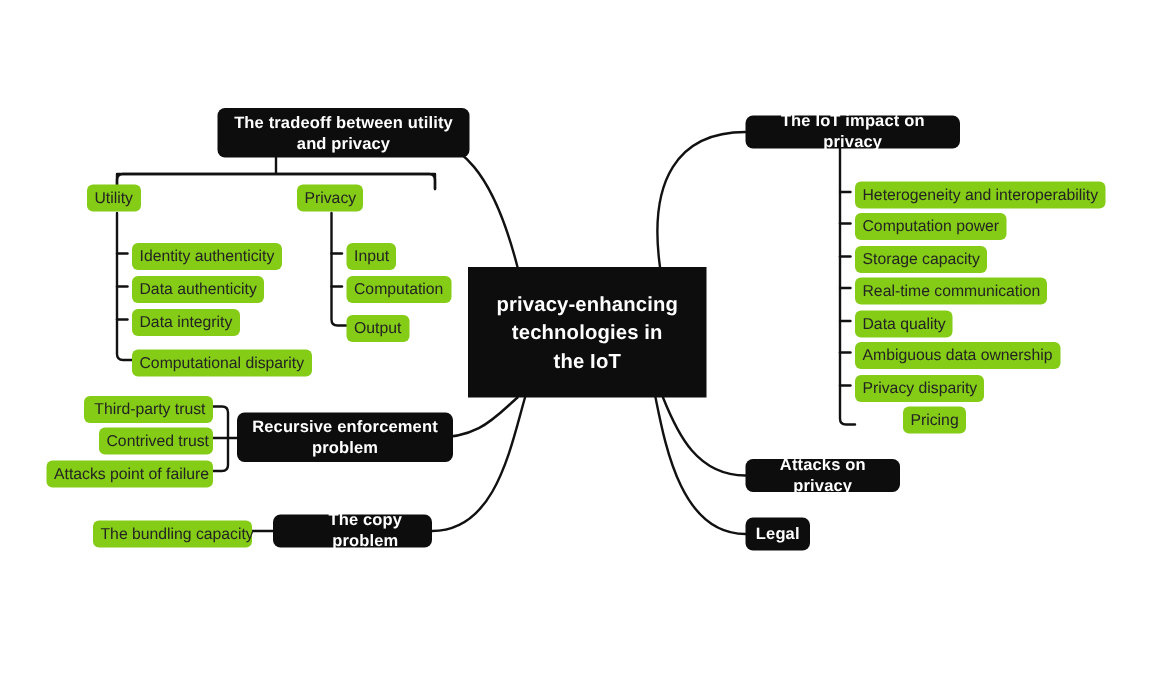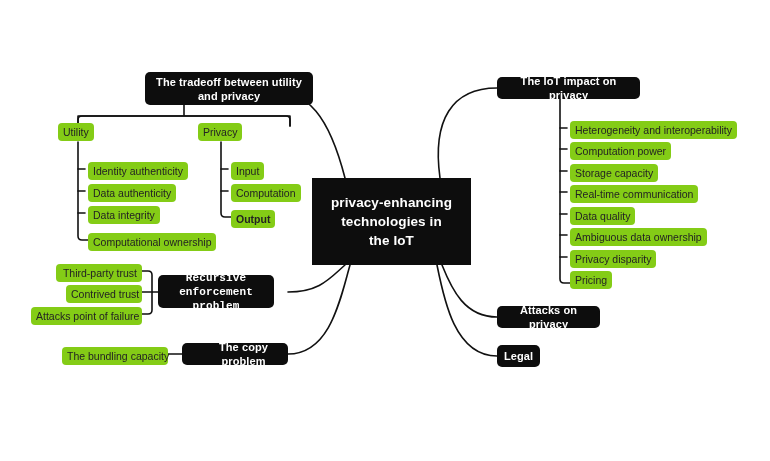--- a/index.html
+++ b/index.html
@@ -137,38 +137,38 @@
       <div>and privacy</div>
     </div>
   </div>
 
   <div class="leaf" style="left:58px; top:123px;">Utility</div>
   <div class="leaf" style="left:198px; top:123px;">Privacy</div>
 
   <div class="leaf" style="left:88px; top:162px;">Identity authenticity</div>
   <div class="leaf" style="left:88px; top:184px;">Data authenticity</div>
   <div class="leaf" style="left:88px; top:206px;">Data integrity</div>
-  <div class="leaf" style="left:88px; top:233px;">Computational ownership</div>
+  <div class="leaf" style="left:88px; top:233px;">Computational disparity</div>
 
   <div class="leaf" style="left:231px; top:162px;">Input</div>
   <div class="leaf" style="left:231px; top:184px;">Computation</div>
-  <div class="leaf" style="left:231px; top:210px;font-weight:bold;">Output</div>
+  <div class="leaf" style="left:231px; top:210px;">Output</div>
 
   <div class="node" style="left:497px; top:77px; width:143px; height:22px;">The IoT impact on privacy</div>
 
   <div class="leaf" style="left:570px; top:121px;">Heterogeneity and interoperability</div>
   <div class="leaf" style="left:570px; top:142px;">Computation power</div>
   <div class="leaf" style="left:570px; top:164px;">Storage capacity</div>
   <div class="leaf" style="left:570px; top:185px;">Real-time communication</div>
   <div class="leaf" style="left:570px; top:207px;">Data quality</div>
   <div class="leaf" style="left:570px; top:228px;">Ambiguous data ownership</div>
   <div class="leaf" style="left:570px; top:250px;">Privacy disparity</div>
-  <div class="leaf" style="left:570px; top:271px;">Pricing</div>
+  <div class="leaf" style="left:602px; top:271px;">Pricing</div>
 
-  <div class="node" style="left:158px; top:275px; width:116px; height:33px;font-family:Liberation Mono, monospace;">
+  <div class="node" style="left:158px; top:275px; width:144px; height:33px;">
     <div>
       <div>Recursive enforcement</div>
       <div>problem</div>
     </div>
   </div>
 
   <div class="leaf right-aligned" style="left:56px; top:264px; width:86px;">Third-party trust</div>
   <div class="leaf right-aligned" style="left:66px; top:285px; width:76px;">Contrived trust</div>
   <div class="leaf right-aligned" style="left:31px; top:307px; width:111px;">Attacks point of failure</div>
 

